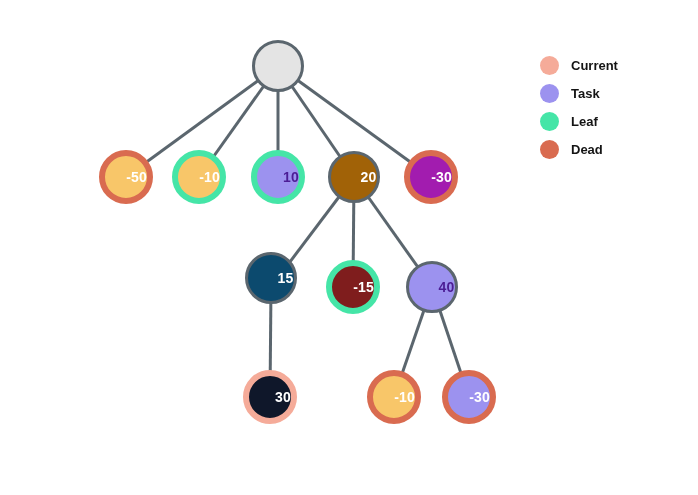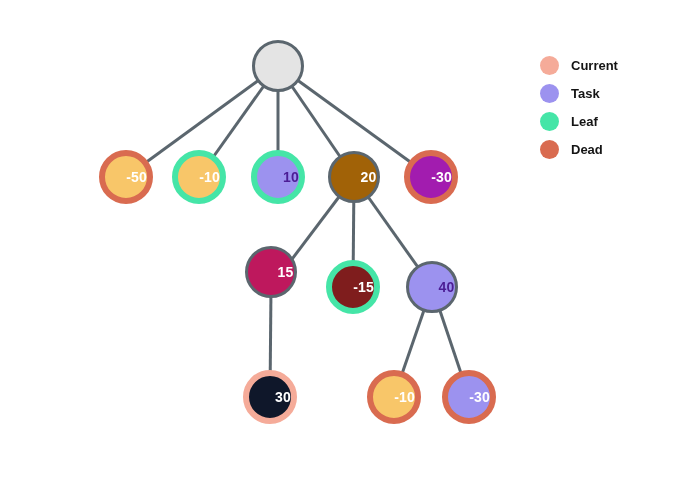--- a/index.html
+++ b/index.html
@@ -89,21 +89,21 @@
       </div>
       <div class="node" style="height: 42px; width: 42px; left: 251px; top: 150px; background: rgb(156, 146, 239); border: 6px solid rgb(69, 229, 167); color: #4c1d95;">
         <span>10</span>
       </div>
       <div class="node" style="height: 46px; width: 46px; left: 327.5px; top: 150.5px; background: #a16207; border: 3.5px solid rgb(91, 102, 110); color: rgb(255, 255, 255);">
         <span>20</span>
       </div>
       <div class="node" style="height: 42px; width: 42px; left: 404px; top: 150px; background: #a21caf; border: 6px solid rgb(217, 107, 80); color: rgb(255, 255, 255);">
         <span>-30</span>
       </div>
-      <div class="node" style="height: 46px; width: 46px; left: 244.5px; top: 246px; background: #be185d; border: 3.5px solid rgb(91, 102, 110); color: rgb(255, 255, 255);">
+      <div class="node" style="height: 46px; width: 46px; left: 244.5px; top: 252px; background: #0c4a6e; border: 3.5px solid rgb(91, 102, 110); color: rgb(255, 255, 255);">
         <span>15</span>
       </div>
       <div class="node" style="height: 42px; width: 42px; left: 326px; top: 260px; background: #7f1d1d; border: 6px solid rgb(69, 229, 167); color: rgb(255, 255, 255);">
         <span>-15</span>
       </div>
       <div class="node" style="height: 46px; width: 46px; left: 405.5px; top: 260.5px; background: rgb(156, 146, 239); border: 3.5px solid rgb(91, 102, 110); color: #4c1d95;">
         <span>40</span>
       </div>
       <div class="node" style="height: 42px; width: 42px; left: 243px; top: 370px; background: #0f172a; border: 6px solid rgb(245, 171, 153); color: rgb(255, 255, 255);">
         <span>30</span>

